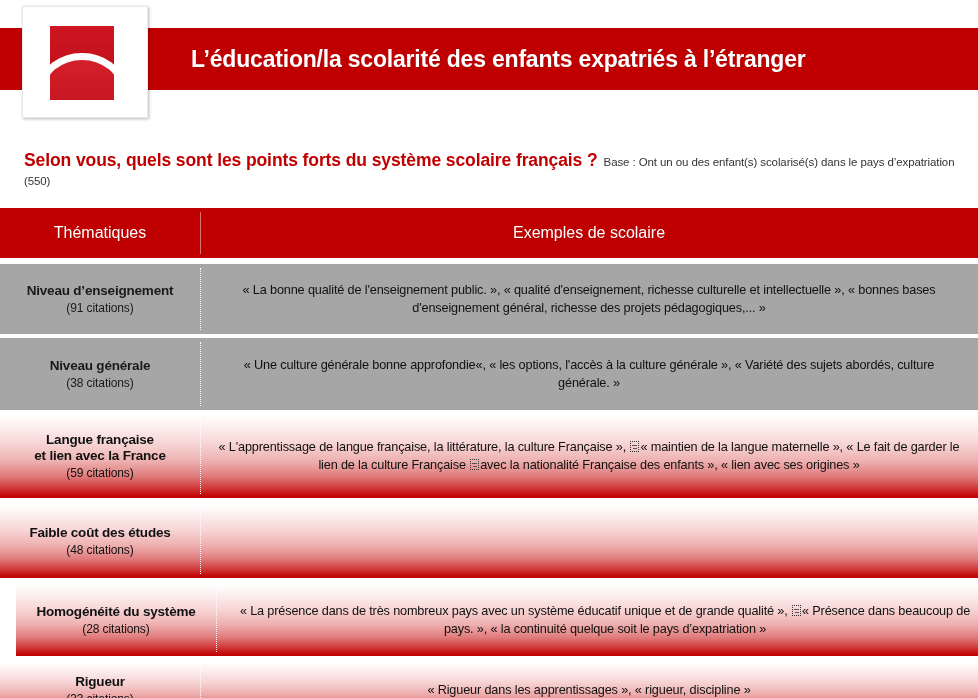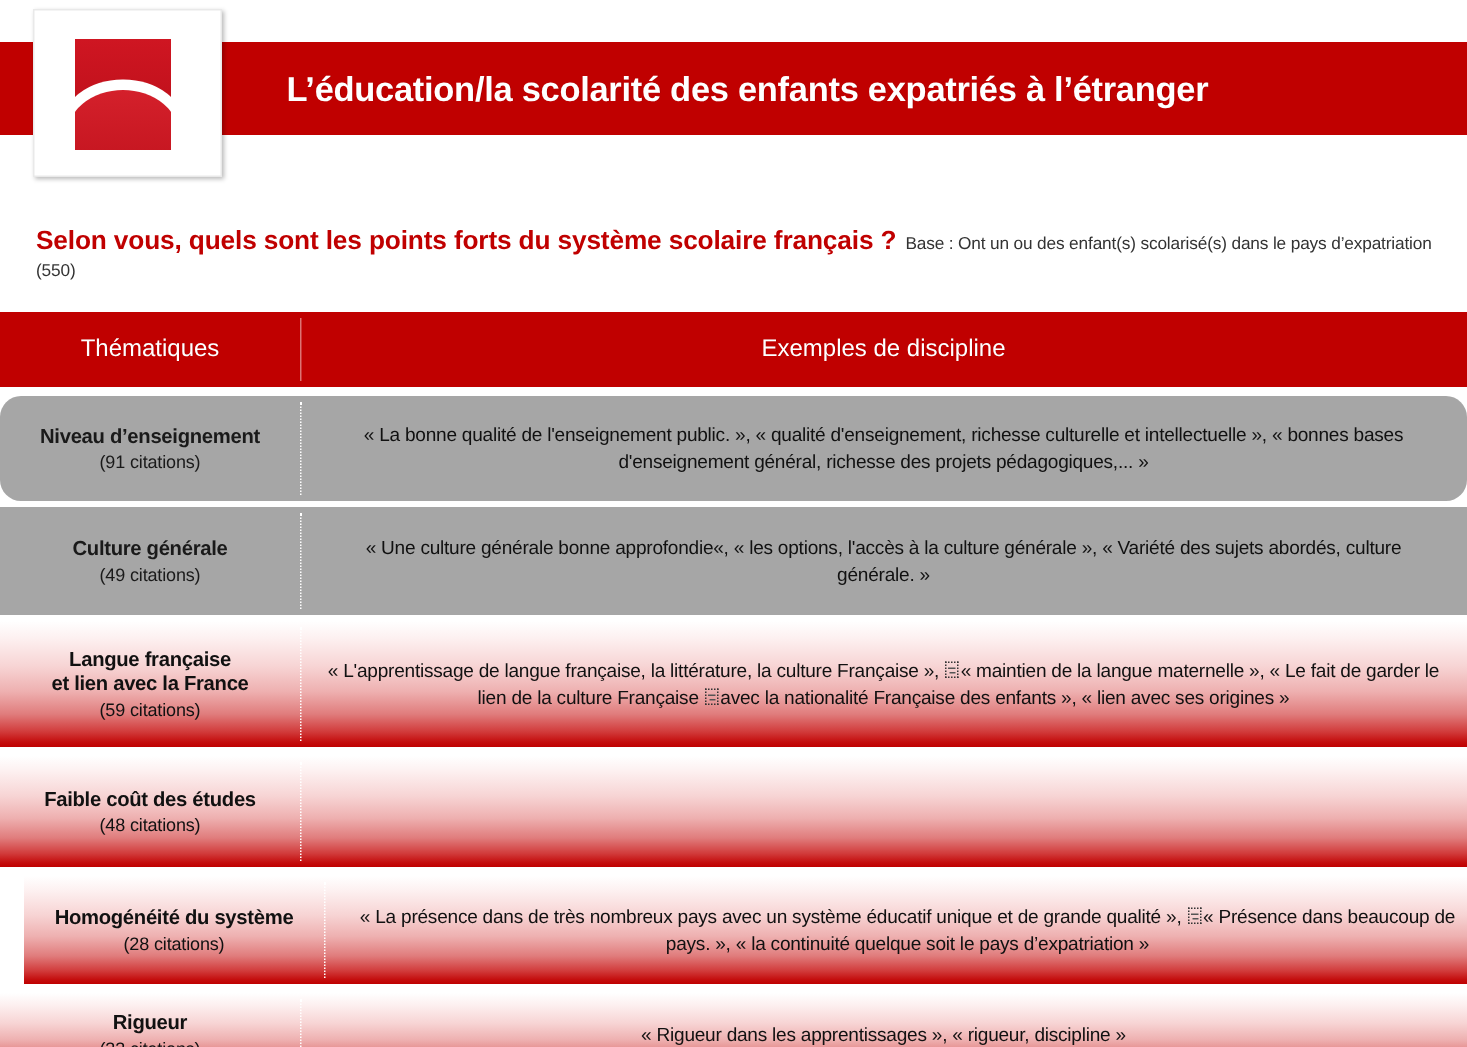--- a/index.html
+++ b/index.html
@@ -281,42 +281,42 @@
     <div class="question-line">
       <span class="question-main">Selon vous, quels sont les points forts du système scolaire français ?</span><span class="question-base">Base :  Ont un ou des enfant(s) scolarisé(s) dans le pays d’expatriation (550)</span>
     </div>
   </div>
 
   <div class="verbatim-table">
 
     <div class="vt-row vt-head">
       <div class="vt-divider"></div>
       <div class="vt-cell-theme">Thématiques</div>
-      <div class="vt-cell-verbatim">Exemples de discipline</div>
+      <div class="vt-cell-verbatim">Exemples de scolaire</div>
     </div>
 
     <div class="row-gap"></div>
 
     <div id="rows-container">
-        <div class="vt-row gray" style="height: 70px; border-radius: 14px;">
+        <div class="vt-row gray" style="height: 70px;">
           <div class="vt-divider"></div>
           <div class="vt-cell-theme">
             <div class="theme-name">Niveau d’enseignement</div>
             <div class="theme-count">(91 citations)</div>
           </div>
           <div class="vt-cell-verbatim">
             <div class="verbatim-text">« La bonne qualité de l'enseignement public. », « qualité d'enseignement, richesse culturelle et intellectuelle », « bonnes bases d'enseignement général, richesse des projets pédagogiques,... »</div>
           </div>
         </div>
         <div class="row-gap thin"></div>
         <div class="vt-row gray" style="height: 72px;">
           <div class="vt-divider"></div>
           <div class="vt-cell-theme">
-            <div class="theme-name">Culture générale</div>
-            <div class="theme-count">(49 citations)</div>
+            <div class="theme-name">Niveau générale</div>
+            <div class="theme-count">(38 citations)</div>
           </div>
           <div class="vt-cell-verbatim">
             <div class="verbatim-text">« Une culture générale bonne approfondie«, « les options, l'accès à la culture générale », « Variété des sujets abordés, culture générale. »</div>
           </div>
         </div>
         <div class="row-gap thin"></div>
         <div class="vt-row grad" style="height: 84px;">
           <div class="vt-divider"></div>
           <div class="vt-cell-theme">
             <div class="theme-name">Langue française<br>et lien avec la France</div>

